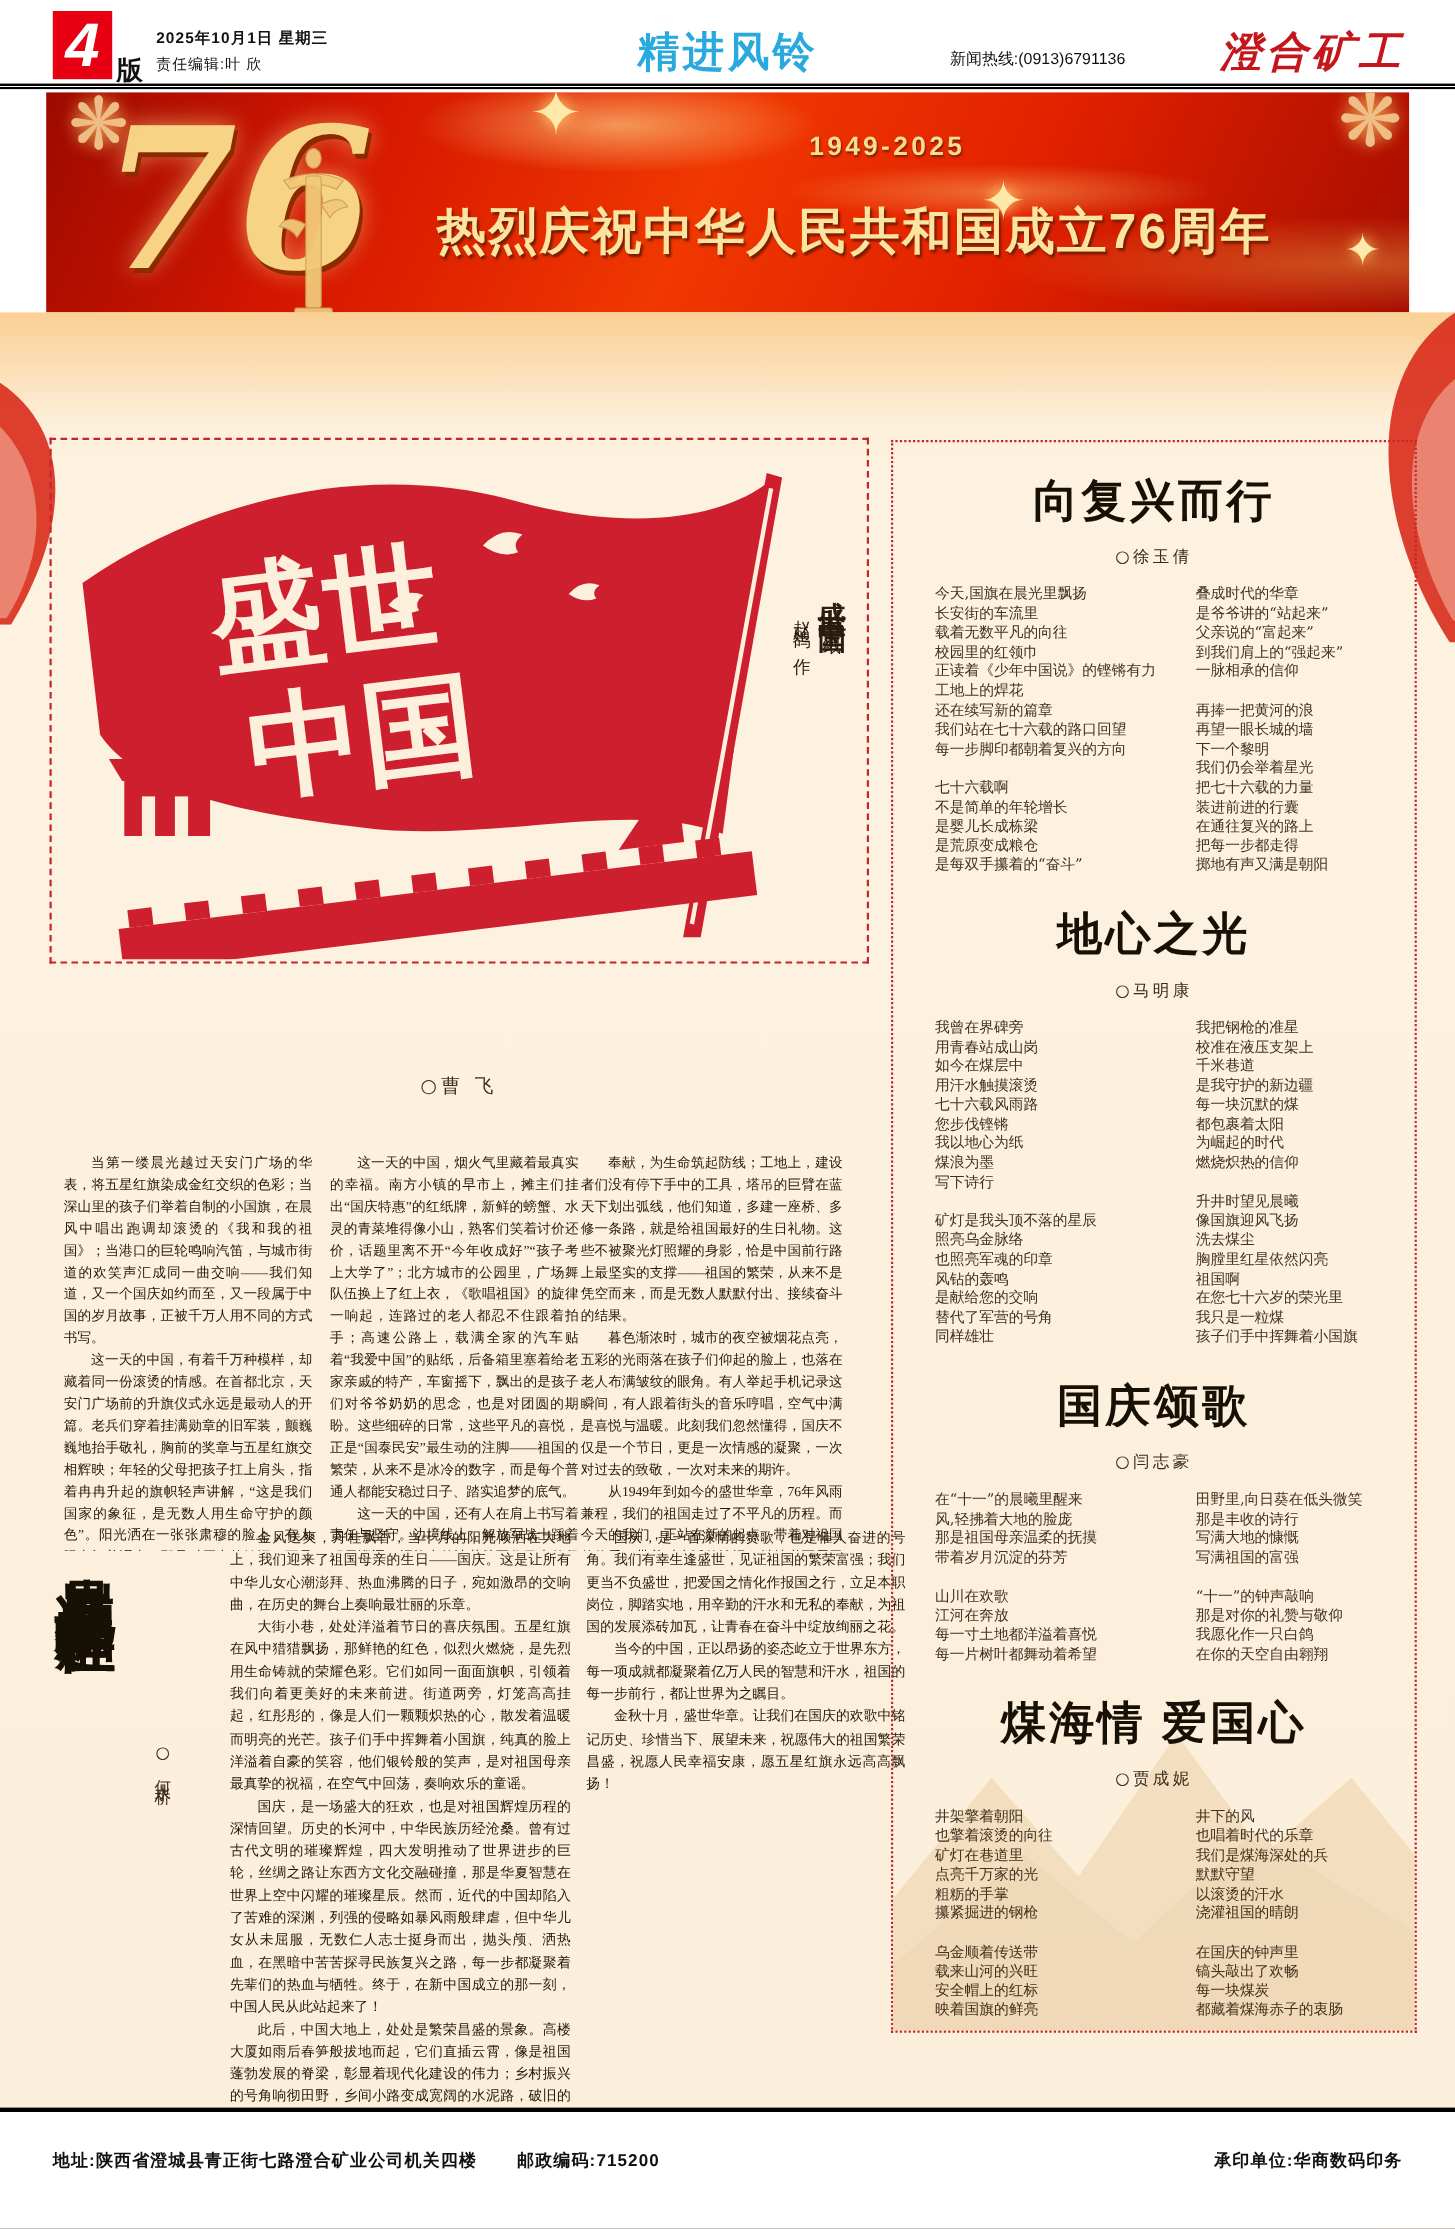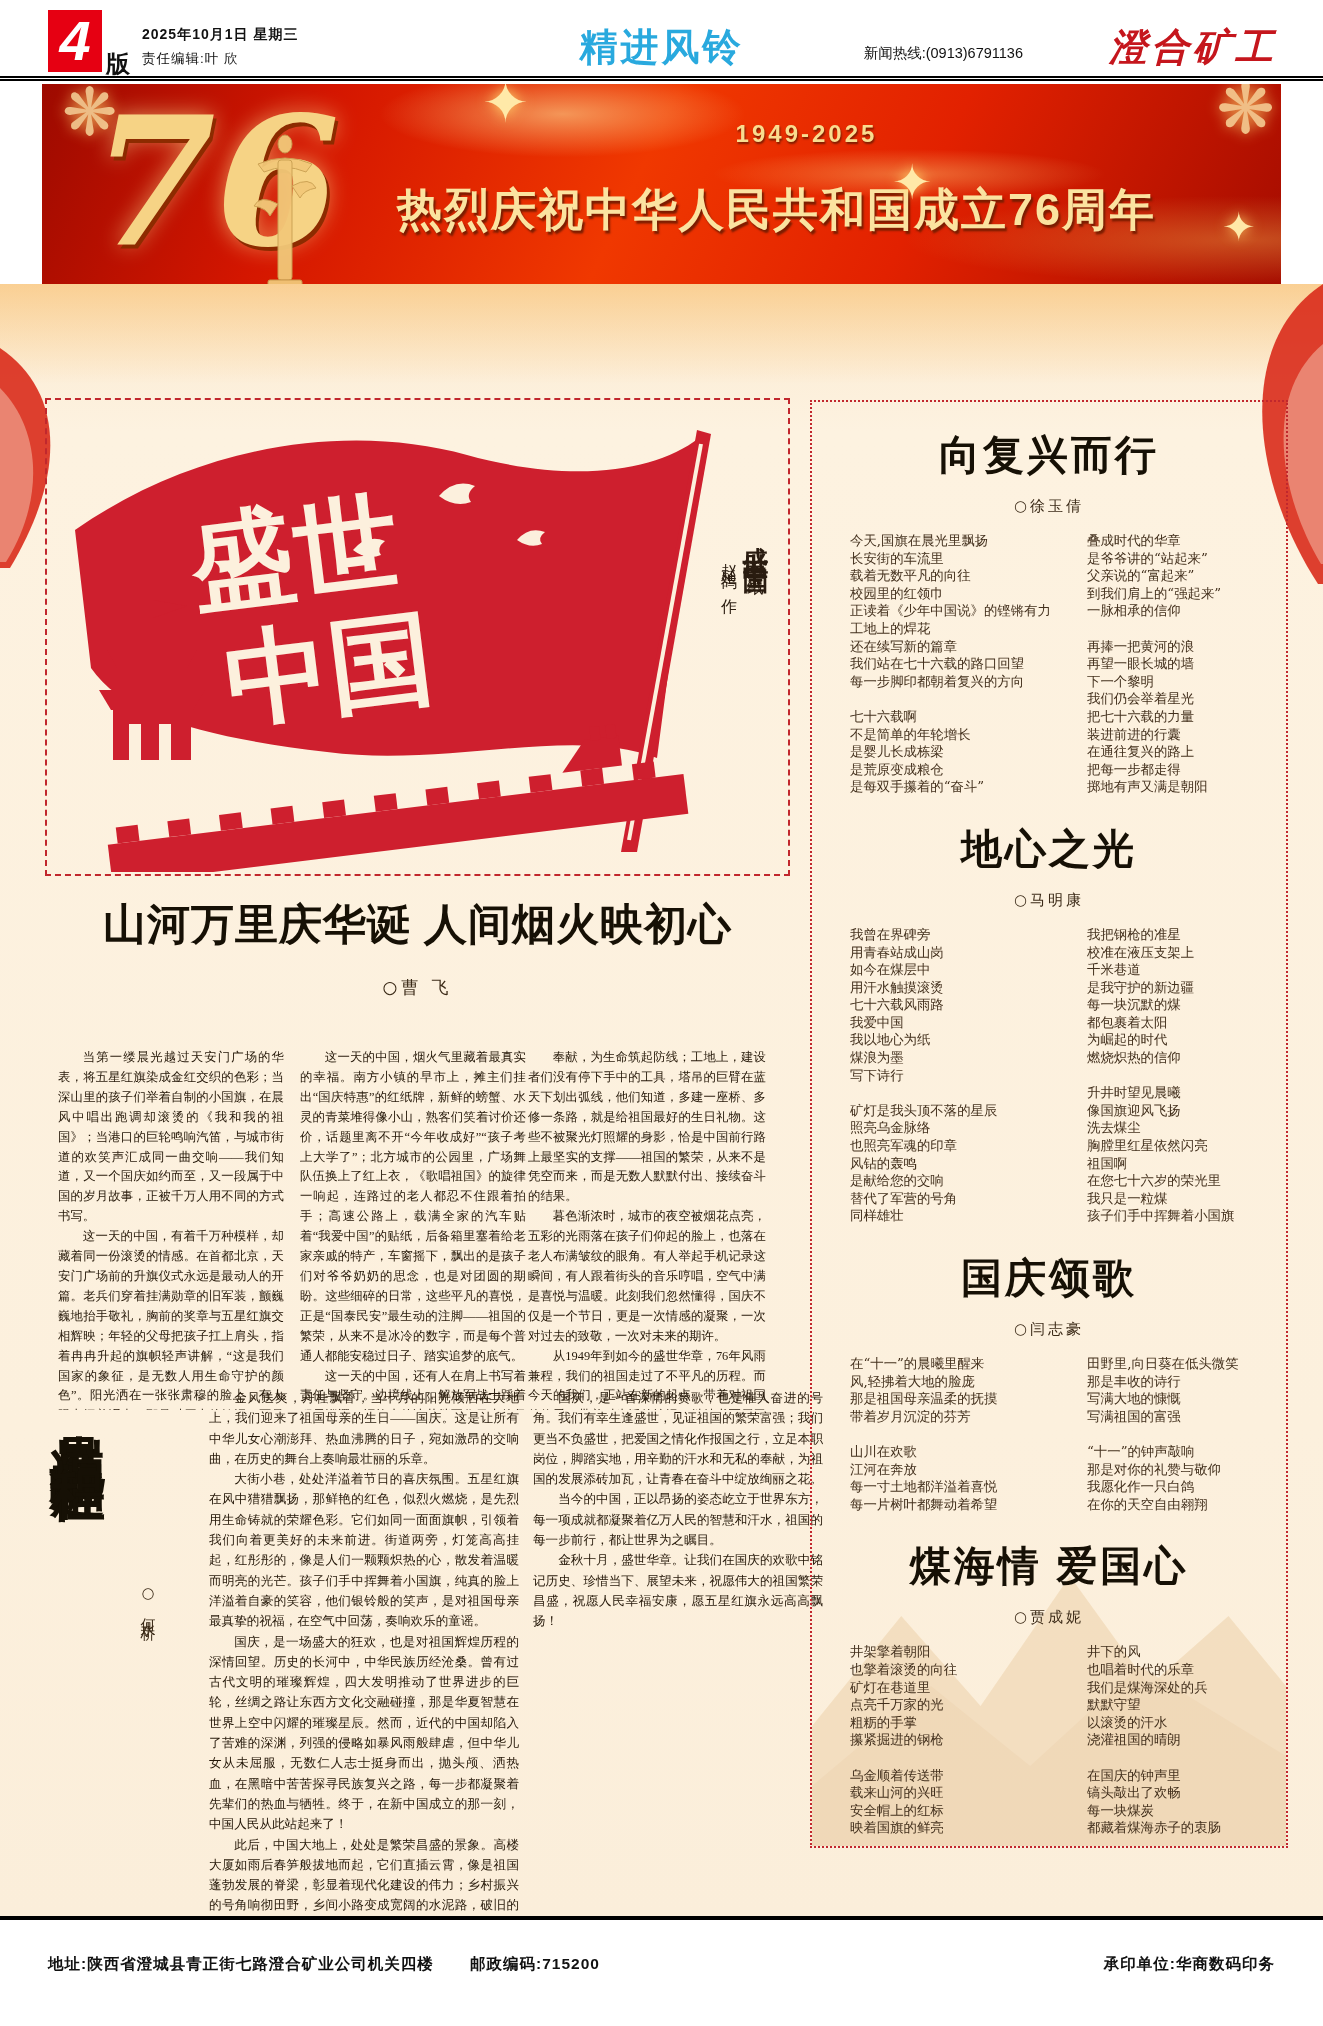--- a/index.html
+++ b/index.html
@@ -186,21 +186,20 @@
         </g>
       </svg>
       <div class="art-caption">
         <span class="cap-main">盛世中国</span><span class="cap-sub">（剪纸）</span>
         <div class="cap-author">
           <span>赵延鸽</span>&nbsp;&nbsp;<span>作</span>
         </div>
       </div>
     </div>
 
-    <div class="main-headline">山河万里庆华诞 人间烟火映初心</div>
     <div class="main-byline">○曹 飞</div>
     <div class="art-col" id="mcol1">
         <p>当第一缕晨光越过天安门广场的华表，将五星红旗染成金红交织的色彩；当深山里的孩子们举着自制的小国旗，在晨风中唱出跑调却滚烫的《我和我的祖国》；当港口的巨轮鸣响汽笛，与城市街道的欢笑声汇成同一曲交响——我们知道，又一个国庆如约而至，又一段属于中国的岁月故事，正被千万人用不同的方式书写。</p>
         <p>这一天的中国，有着千万种模样，却藏着同一份滚烫的情感。在首都北京，天安门广场前的升旗仪式永远是最动人的开篇。老兵们穿着挂满勋章的旧军装，颤巍巍地抬手敬礼，胸前的奖章与五星红旗交相辉映；年轻的父母把孩子扛上肩头，指着冉冉升起的旗帜轻声讲解，“这是我们国家的象征，是无数人用生命守护的颜色”。阳光洒在一张张肃穆的脸上，有人眼中闪着泪光，那是对历史的铭记，更是对当下的珍视——从初升的朝阳到辽阔碧空，这面红旗升起的弧度，恰是一个民族向上生长的刻度。</p>
       </div>
     <div class="art-col" id="mcol2">
         <p>这一天的中国，烟火气里藏着最真实的幸福。南方小镇的早市上，摊主们挂出“国庆特惠”的红纸牌，新鲜的螃蟹、水灵的青菜堆得像小山，熟客们笑着讨价还价，话题里离不开“今年收成好”“孩子考上大学了”；北方城市的公园里，广场舞队伍换上了红上衣，《歌唱祖国》的旋律一响起，连路过的老人都忍不住跟着拍手；高速公路上，载满全家的汽车贴着“我爱中国”的贴纸，后备箱里塞着给老家亲戚的特产，车窗摇下，飘出的是孩子们对爷爷奶奶的思念，也是对团圆的期盼。这些细碎的日常，这些平凡的喜悦，正是“国泰民安”最生动的注脚——祖国的繁荣，从来不是冰冷的数字，而是每个普通人都能安稳过日子、踏实追梦的底气。</p>
         <p>这一天的中国，还有人在肩上书写着责任与坚守。边境线上，解放军战士踩着积雪巡逻，帽檐上的冰花挡不住目光的坚定；医院里，医生们依然在病房间穿梭，白大褂的衣角带起匆匆的风，他们用专业与</p>
       </div>
     <div class="art-col" id="mcol3">
@@ -272,21 +271,21 @@
         <div class="poem">
           <div class="poem-title">地心之光</div>
           <div class="poem-byline">○马明康</div>
           <div class="poem-cols">
             <div class="poem-col">
               <div class="poem-line">我曾在界碑旁</div>
               <div class="poem-line">用青春站成山岗</div>
               <div class="poem-line">如今在煤层中</div>
               <div class="poem-line">用汗水触摸滚烫</div>
               <div class="poem-line">七十六载风雨路</div>
-              <div class="poem-line">我爱中国</div>
+              <div class="poem-line">您步伐铿锵</div>
               <div class="poem-line">我以地心为纸</div>
               <div class="poem-line">煤浪为墨</div>
               <div class="poem-line">写下诗行</div>
               <div class="poem-line gap"></div>
               <div class="poem-line">矿灯是我头顶不落的星辰</div>
               <div class="poem-line">照亮乌金脉络</div>
               <div class="poem-line">也照亮军魂的印章</div>
               <div class="poem-line">风钻的轰鸣</div>
               <div class="poem-line">是献给您的交响</div>
               <div class="poem-line">替代了军营的号角</div>

